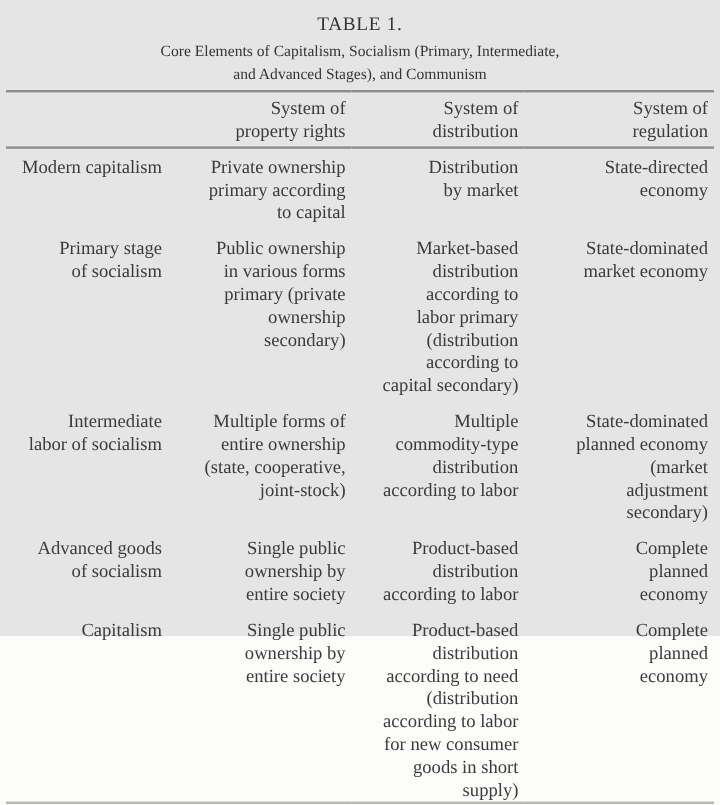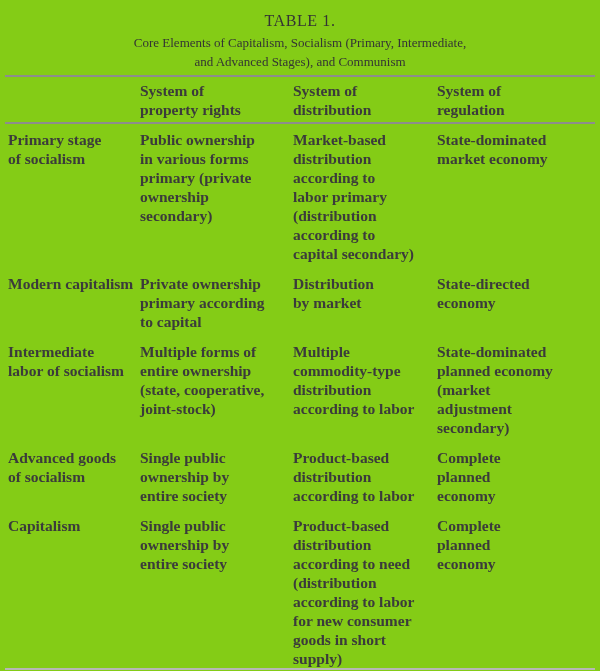--- a/index.html
+++ b/index.html
@@ -5,22 +5,22 @@
   html, body { margin: 0; padding: 0; }
   body {
     width: 600px; height: 671px;
     background: #fcfcfb;
     color: #3b3b3b;
     font-family: "Liberation Serif", "DejaVu Serif", serif;
     overflow: hidden;
   }
   .page {
     position: relative;
-    width: 600px; height: 671px;
-    background: #84cc16;
+    width: 600px; height: 530px;
+    background: #e5e5e5;
   }
   .caption { text-align: center; padding-top: 11px; }
   .caption .title {
     font-size: 16px; line-height: 20px;
     letter-spacing: 0.6px;
     color: #343434;
   }
   .caption .subtitle {
     font-size: 13px; line-height: 19px;
     margin-top: 2px;
@@ -36,23 +36,23 @@
     border-bottom: 2px solid #b7b7b5;
   }
   table.core col.c1 { width: 135px; }
   table.core col.c2 { width: 153px; }
   table.core col.c3 { width: 144px; }
   table.core col.c4 { width: 158px; }
   table.core th, table.core td {
     font-size: 15.5px;
     line-height: 19px;
     vertical-align: top;
-    text-align: left;
+    text-align: right;
     white-space: pre-line;
-    font-weight: bold;
+    font-weight: normal;
   }
   thead th { padding: 4px 5px 3px 0; border-bottom: 2px solid #8d8d8d; }
   tbody td { padding: 0 5px 11px 0; }
   tbody tr:first-child td { padding-top: 6px; }
   tbody tr:last-child td { padding-bottom: 0; }
   tbody td.rowlabel, thead th { padding-left: 3px; }
   tbody td:not(.rowlabel), thead th:not(.empty) { padding-left: 0; }
 </style>
 </head>
 <body>
@@ -78,46 +78,46 @@
         <th>System of
 property rights</th>
         <th>System of
 distribution</th>
         <th>System of
 regulation</th>
       </tr>
     </thead>
     <tbody>
       <tr>
+        <td class="rowlabel">Modern capitalism</td>
+        <td>Private ownership
+primary according
+to capital</td>
+        <td>Distribution
+by market</td>
+        <td>State-directed
+economy</td>
+      </tr>
+      <tr>
         <td class="rowlabel">Primary stage
 of socialism</td>
         <td>Public ownership
 in various forms
 primary (private
 ownership
 secondary)</td>
         <td>Market-based
 distribution
 according to
 labor primary
 (distribution
 according to
 capital secondary)</td>
         <td>State-dominated
 market economy</td>
-      </tr>
-      <tr>
-        <td class="rowlabel">Modern capitalism</td>
-        <td>Private ownership
-primary according
-to capital</td>
-        <td>Distribution
-by market</td>
-        <td>State-directed
-economy</td>
       </tr>
       <tr>
         <td class="rowlabel">Intermediate
 labor of socialism</td>
         <td>Multiple forms of
 entire ownership
 (state, cooperative,
 joint-stock)</td>
         <td>Multiple
 commodity-type

